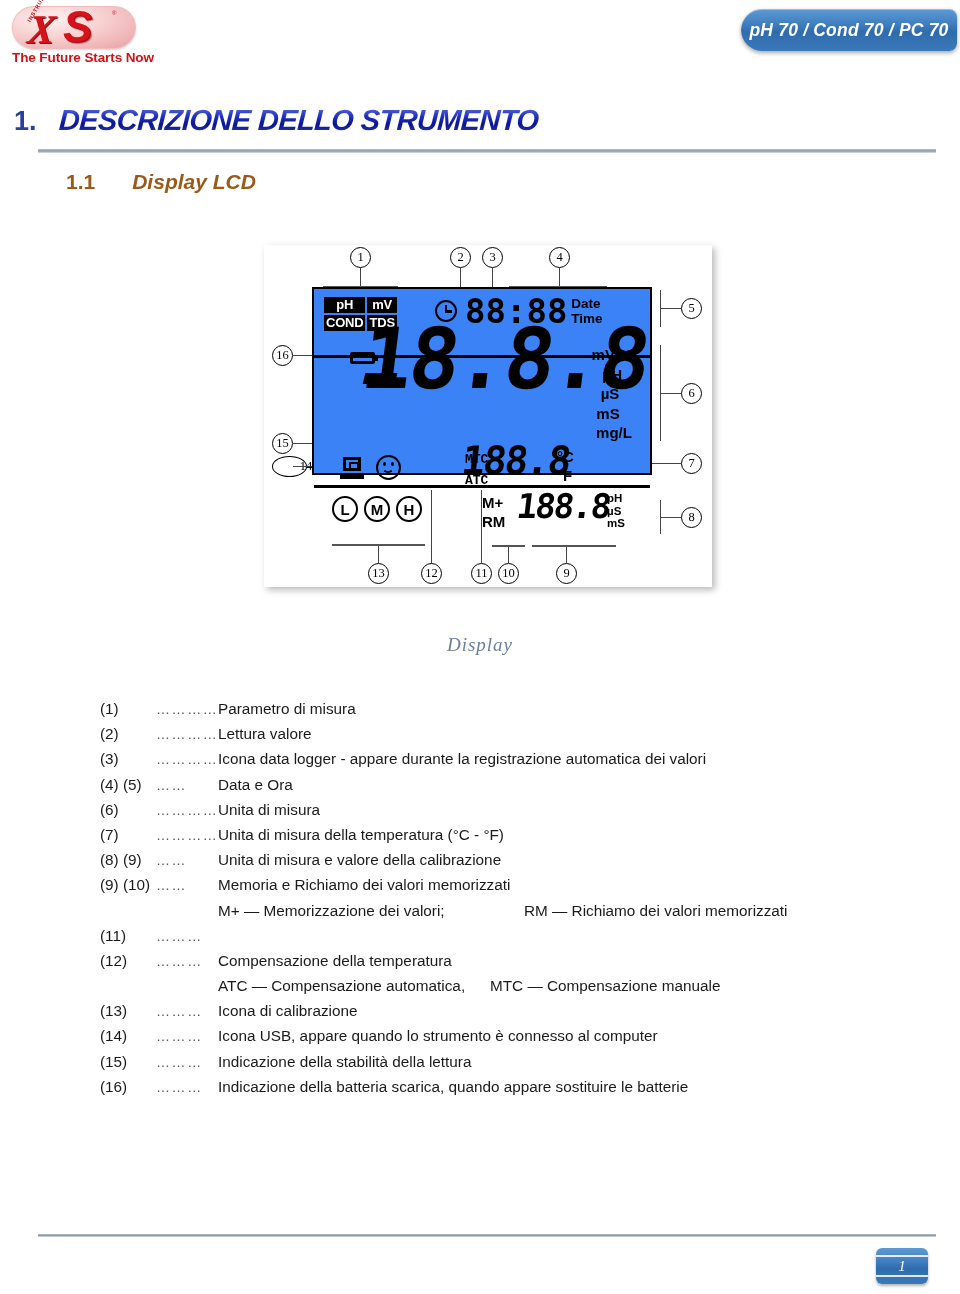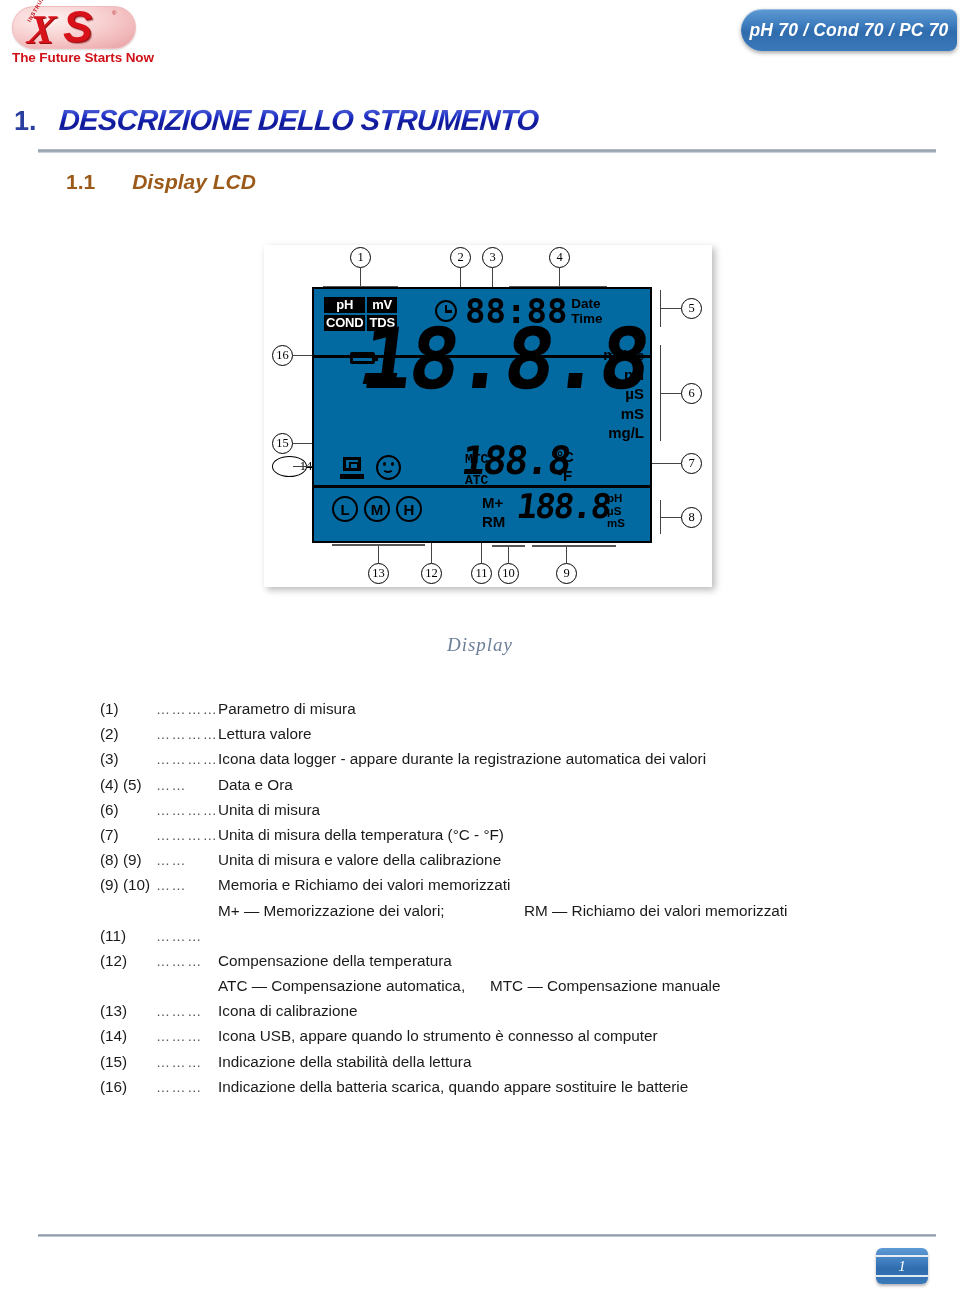--- a/index.html
+++ b/index.html
@@ -158,23 +158,23 @@
   .fig {
     position: absolute;
     left: 264px; top: 245px;
     width: 448px; height: 342px;
     background: #ffffff;
     box-shadow: 3px 3px 7px rgba(0,0,0,0.28);
   }
   .lcd-frame {
     position: absolute;
     left: 48px; top: 42px;
-    width: 340px; height: 256px;
+    width: 340px; height: 188px;
     border: 2px solid #000;
-    background: #0369a1;
+    background: #3b82f6;
   }
   .hline {
     position: absolute;
     left: 0; width: 100%;
     height: 3px; background: #000;
   }
 
   
   .param-grid {
     position: absolute;
@@ -273,27 +273,27 @@
     position: absolute;
     left: 50px; top: 84px;
     width: 32px; height: 11px;
     background: #000;
     transform: skewX(-14deg);
   }
 
   
   .units {
     position: absolute;
-    right: 6px; top: 56px;
+    right: 0; top: 56px;
     width: 86px;
     font-size: 15px;
     font-weight: bold;
     line-height: 19.5px;
     font-family: "Liberation Sans", sans-serif;
-    text-align: right;
+    text-align: center;
   }
   .units div { white-space: nowrap; }
   .u1 { padding-left: 10px; }
   .u2 { padding-left: 10px; }
   .u3 { padding-left: 6px; }
   .u4 { padding-left: 2px; }
   .u5 { padding-left: 14px; }
 
   
   .usb-icon {

